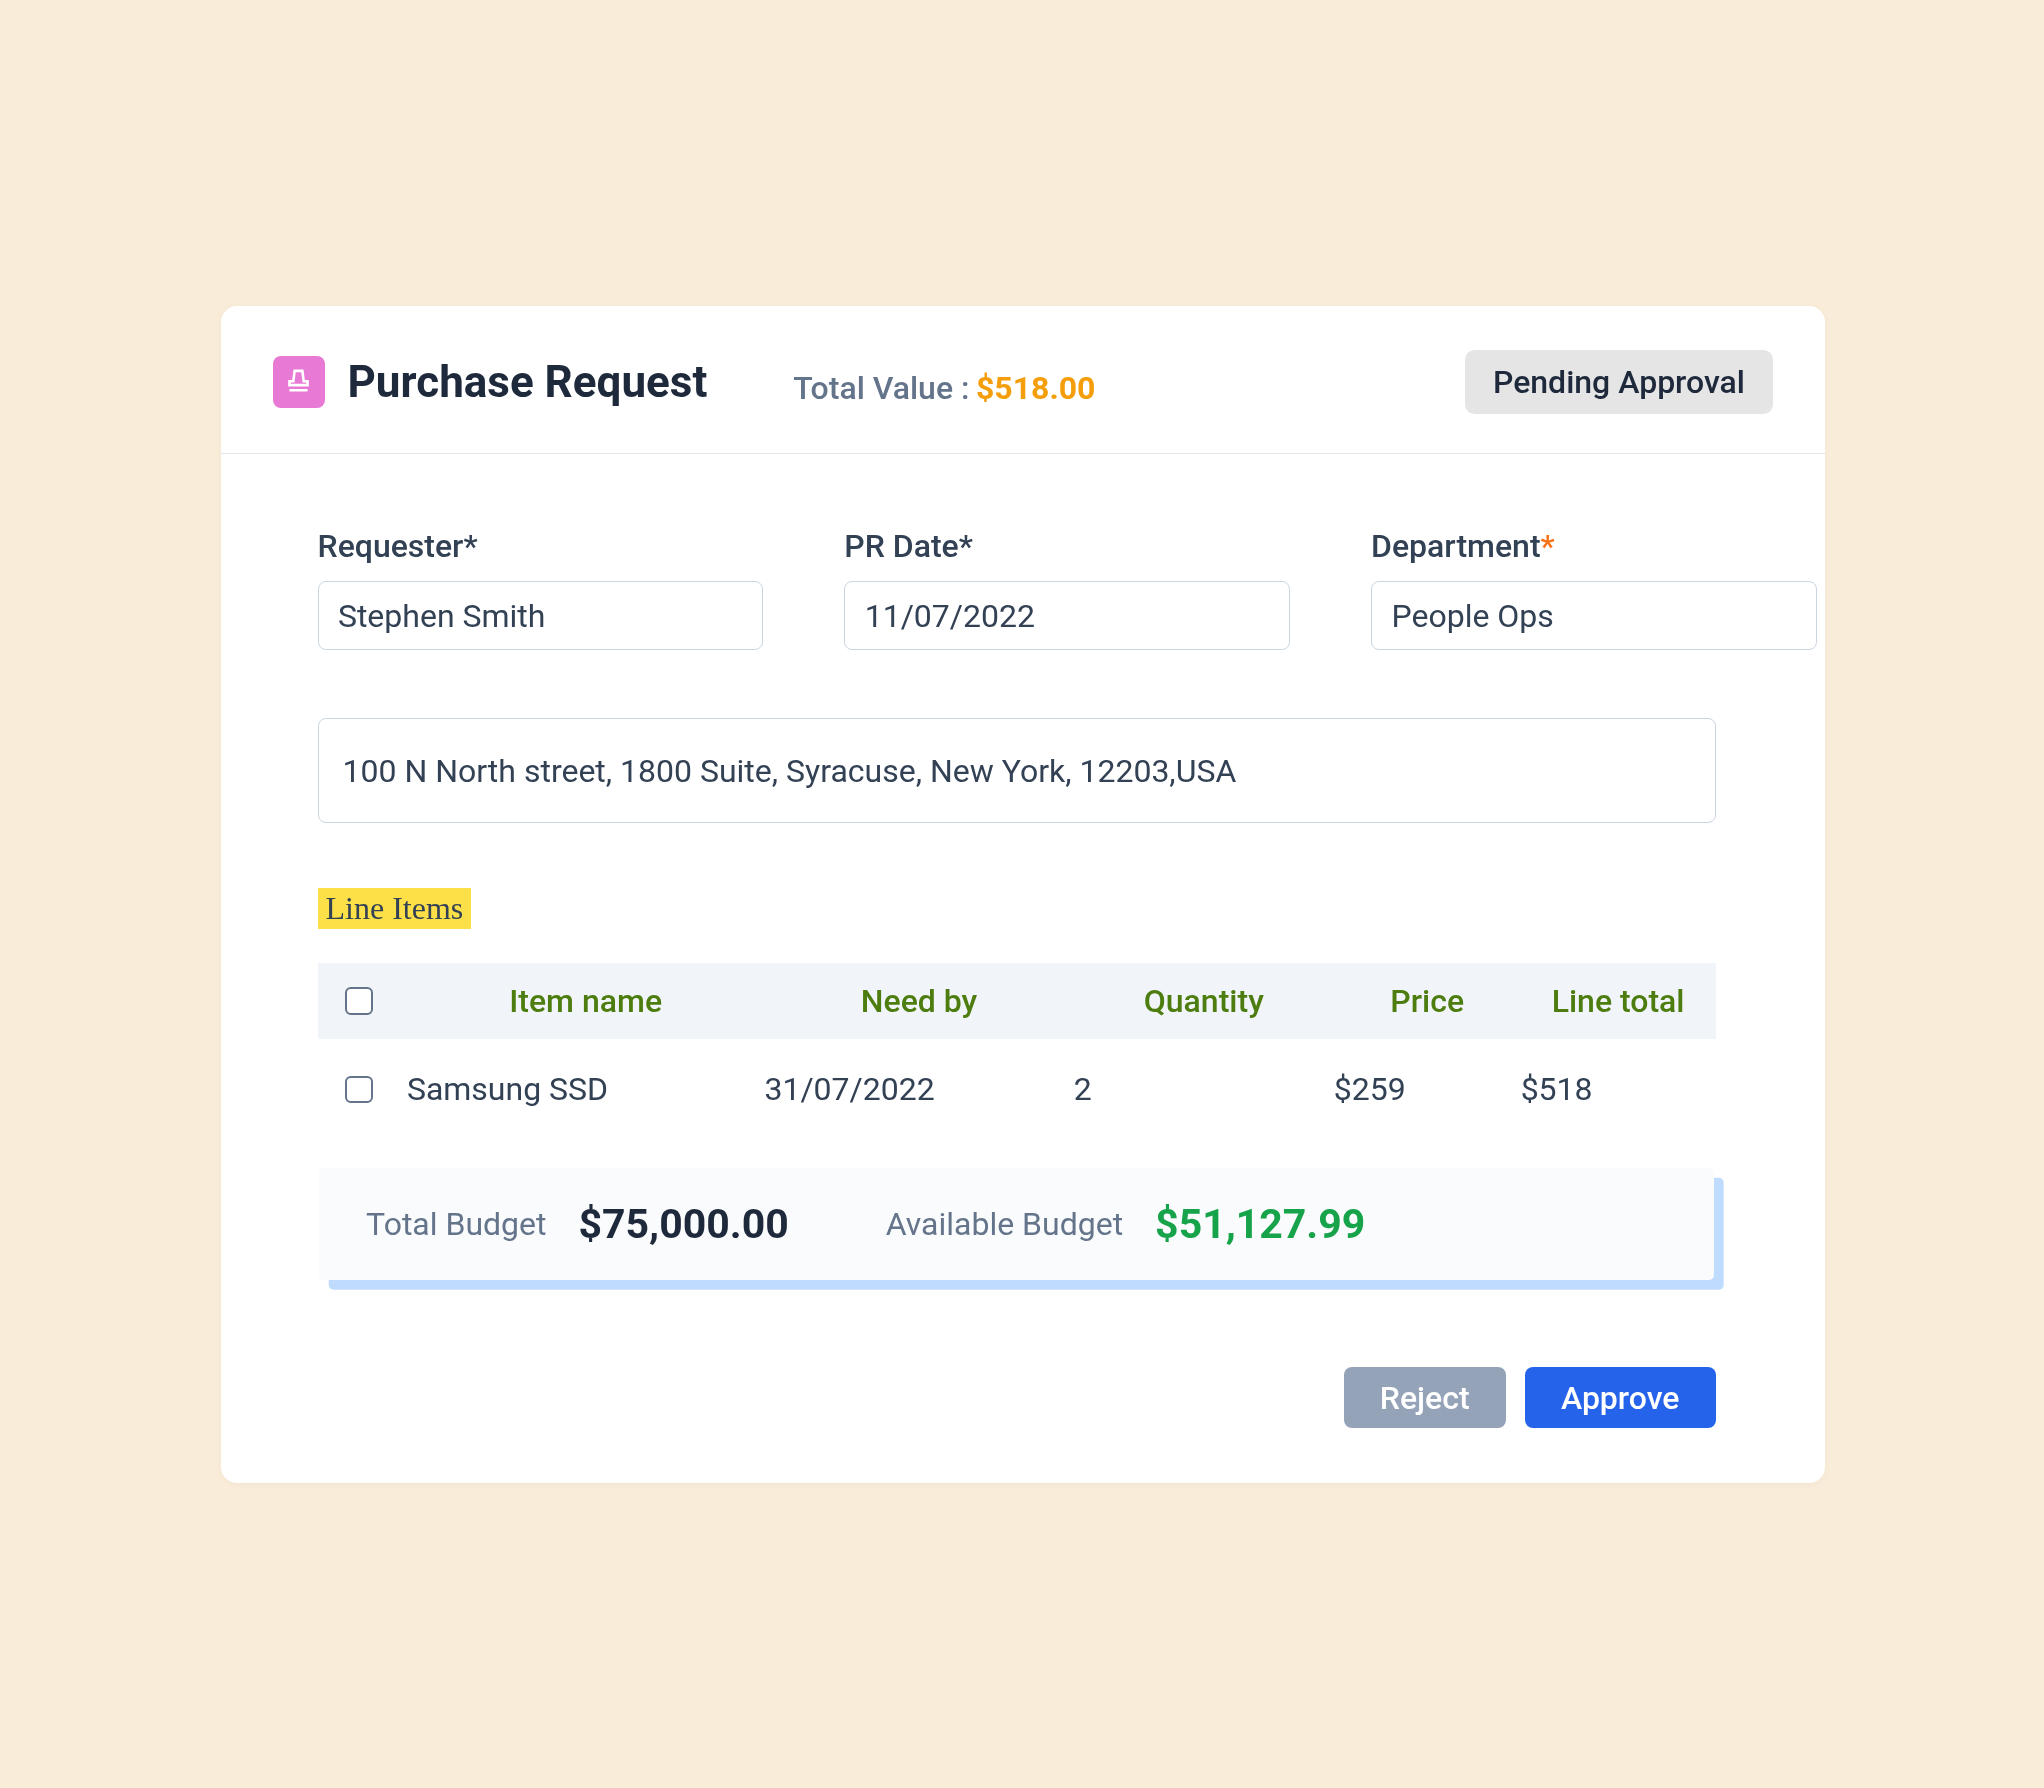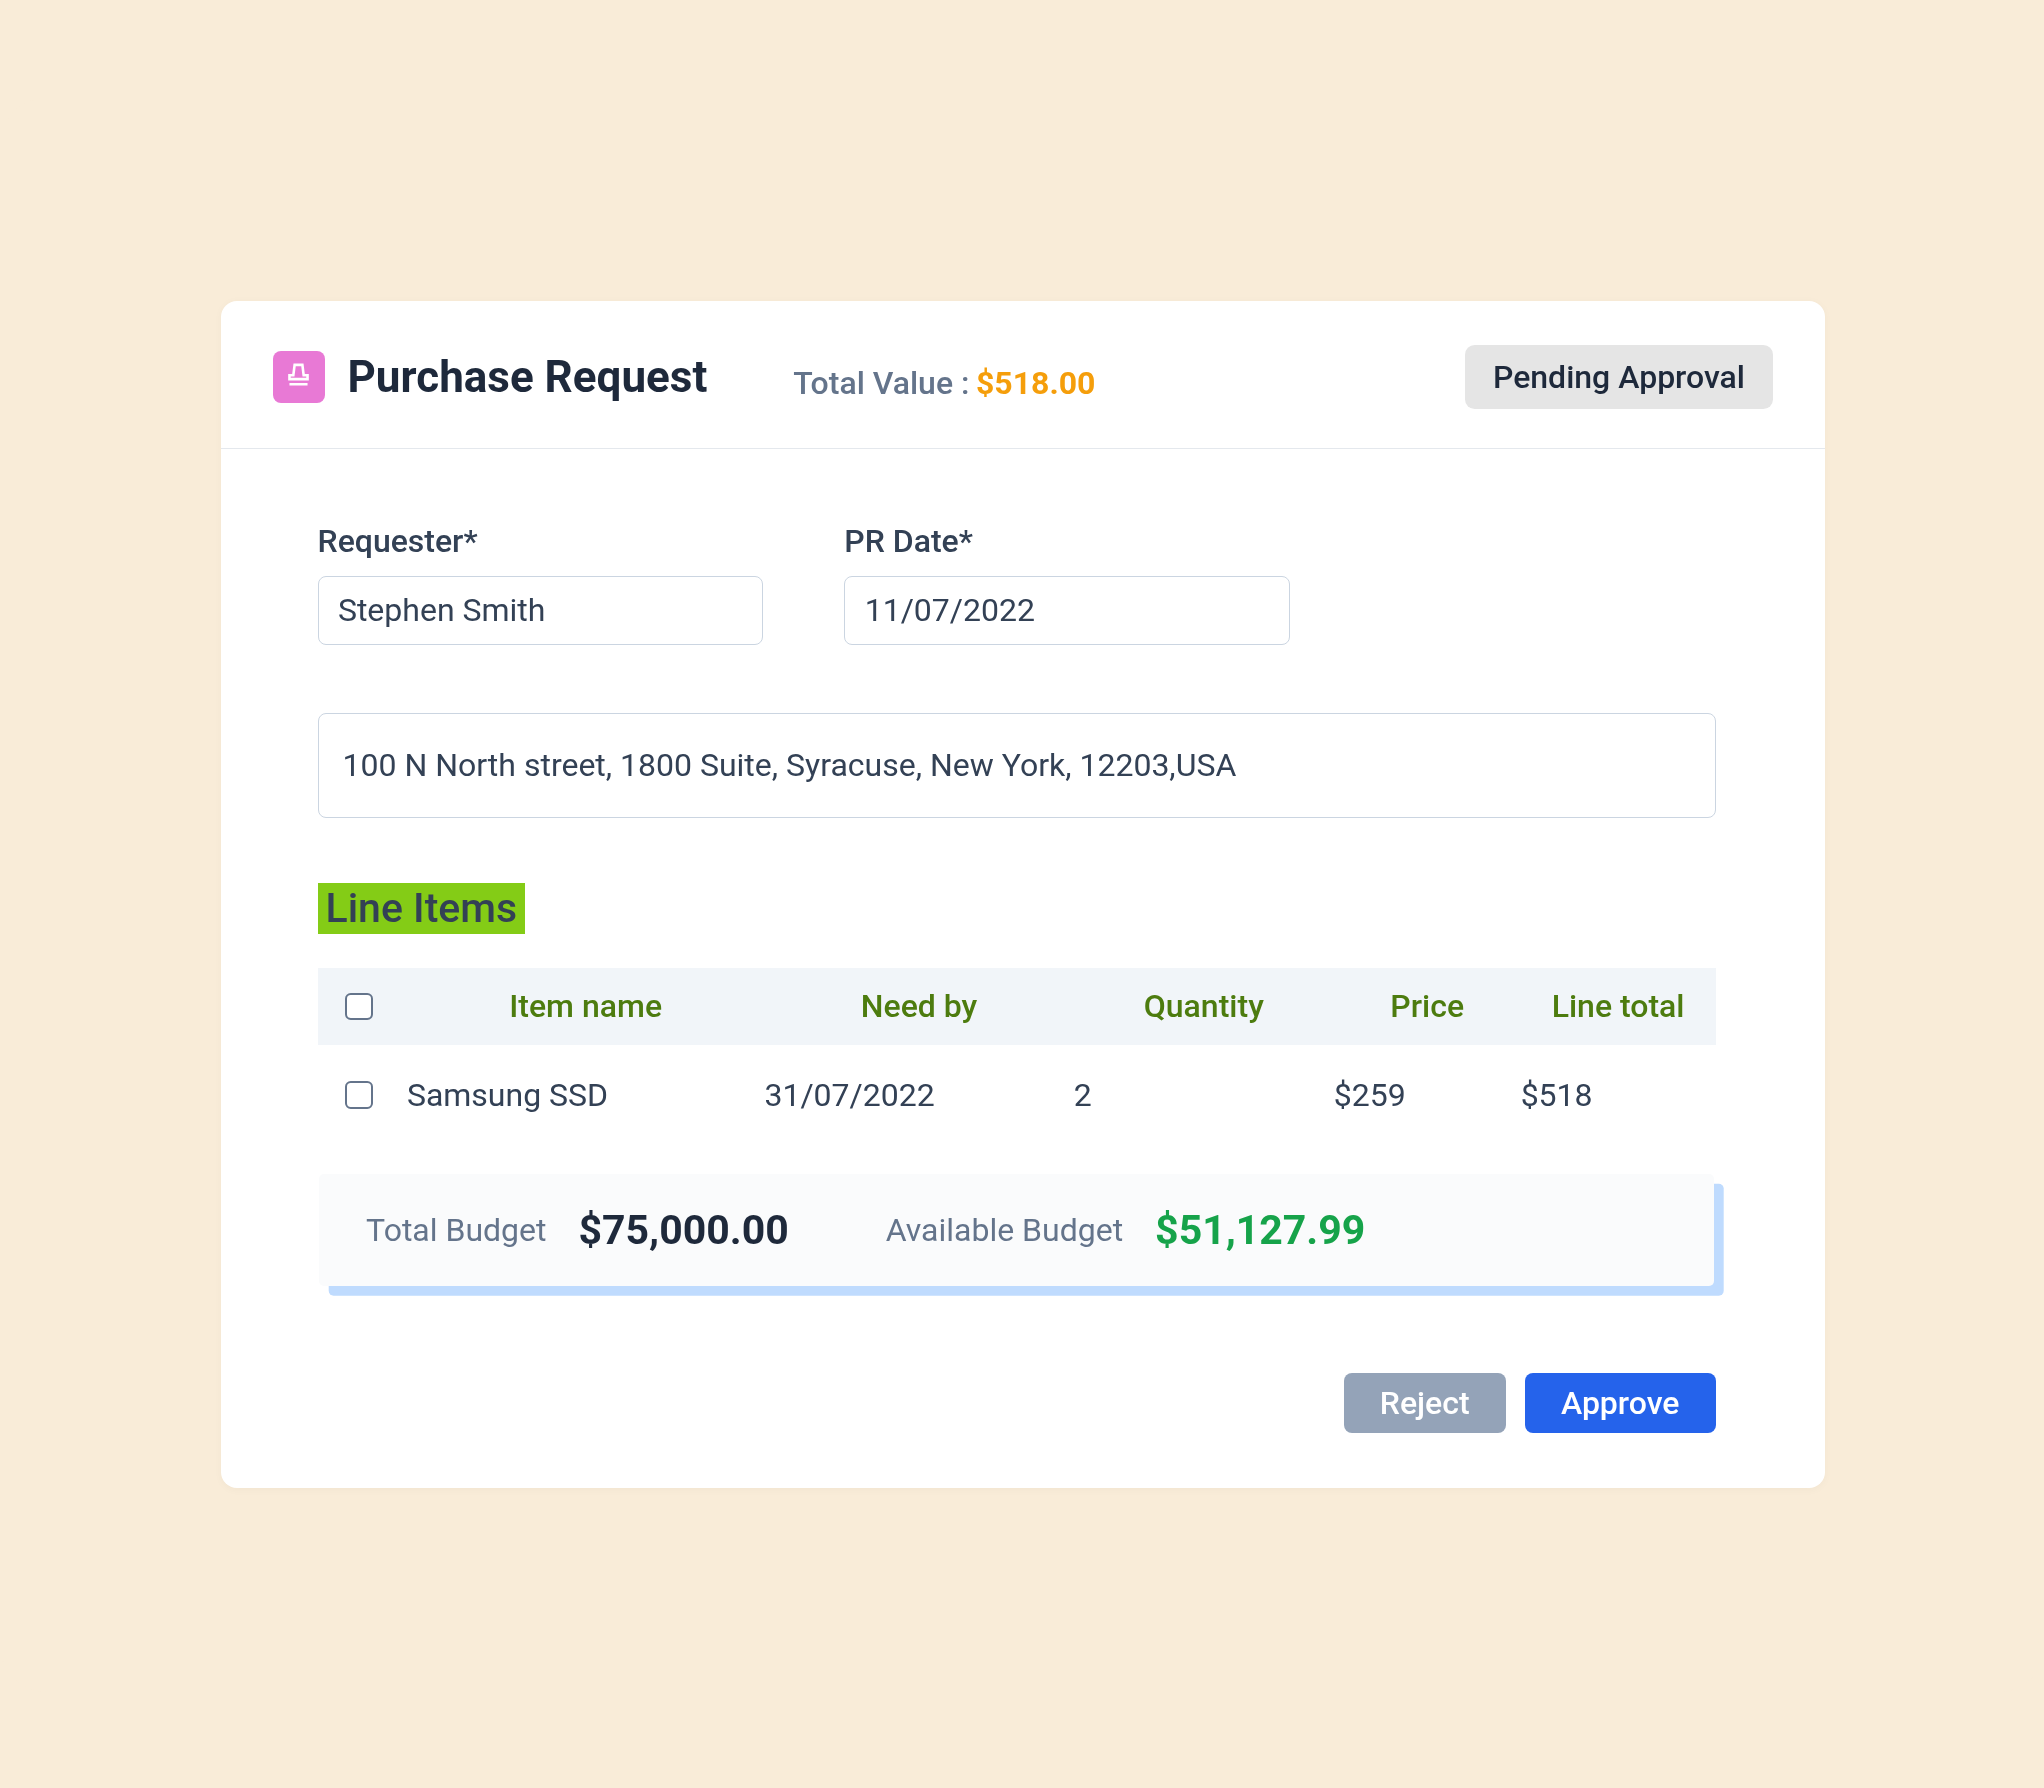--- a/index.html
+++ b/index.html
@@ -110,26 +110,27 @@
       border: 1.6px solid #cbd5e1;
       border-radius: 8px;
       padding: 27.5px 24px;
       font-size: 32px;
       color: #334155;
       line-height: 1.5;
       max-width: 1400px;
     }
     .section-title {
       display: inline-block;
-      background: #84cc16;
-      color: #334155;
-      font-size: 41px;
+      background: #fde047;
+      color: #334155;
+      font-size: 32px;
       font-weight: 500;
       padding: 1.6px 8px;
       margin-bottom: 34px;
+      font-family: Liberation Serif, serif;
     }
     .table {
       width: 100%;
       border-collapse: collapse;
     }
     .table thead tr {
       background: #f1f5f9;
     }
     .table th {
       text-align: center;
@@ -225,20 +226,26 @@
     <div class="body">
 
       <div class="form-row">
         <div class="field field-requester">
           <label class="field-label">Requester*</label>
           <input class="field-input" value="Stephen Smith" style="">
         </div>
         <div class="field field-date">
           <label class="field-label">PR Date*</label>
           <input class="field-input" value="11/07/2022" style="">
+        </div>
+        <div class="field field-dept">
+          <label class="field-label">
+            <span>Department</span><span class="req-mark">*</span>
+          </label>
+          <input class="field-input" value="People Ops" style="">
         </div>
       </div>
 
       <div class="address-field">
         <div class="address-box">100 N North street, 1800 Suite, Syracuse, New York, 12203,USA</div>
       </div>
 
       <div class="section-title">Line Items</div>
 
       <table class="table">

